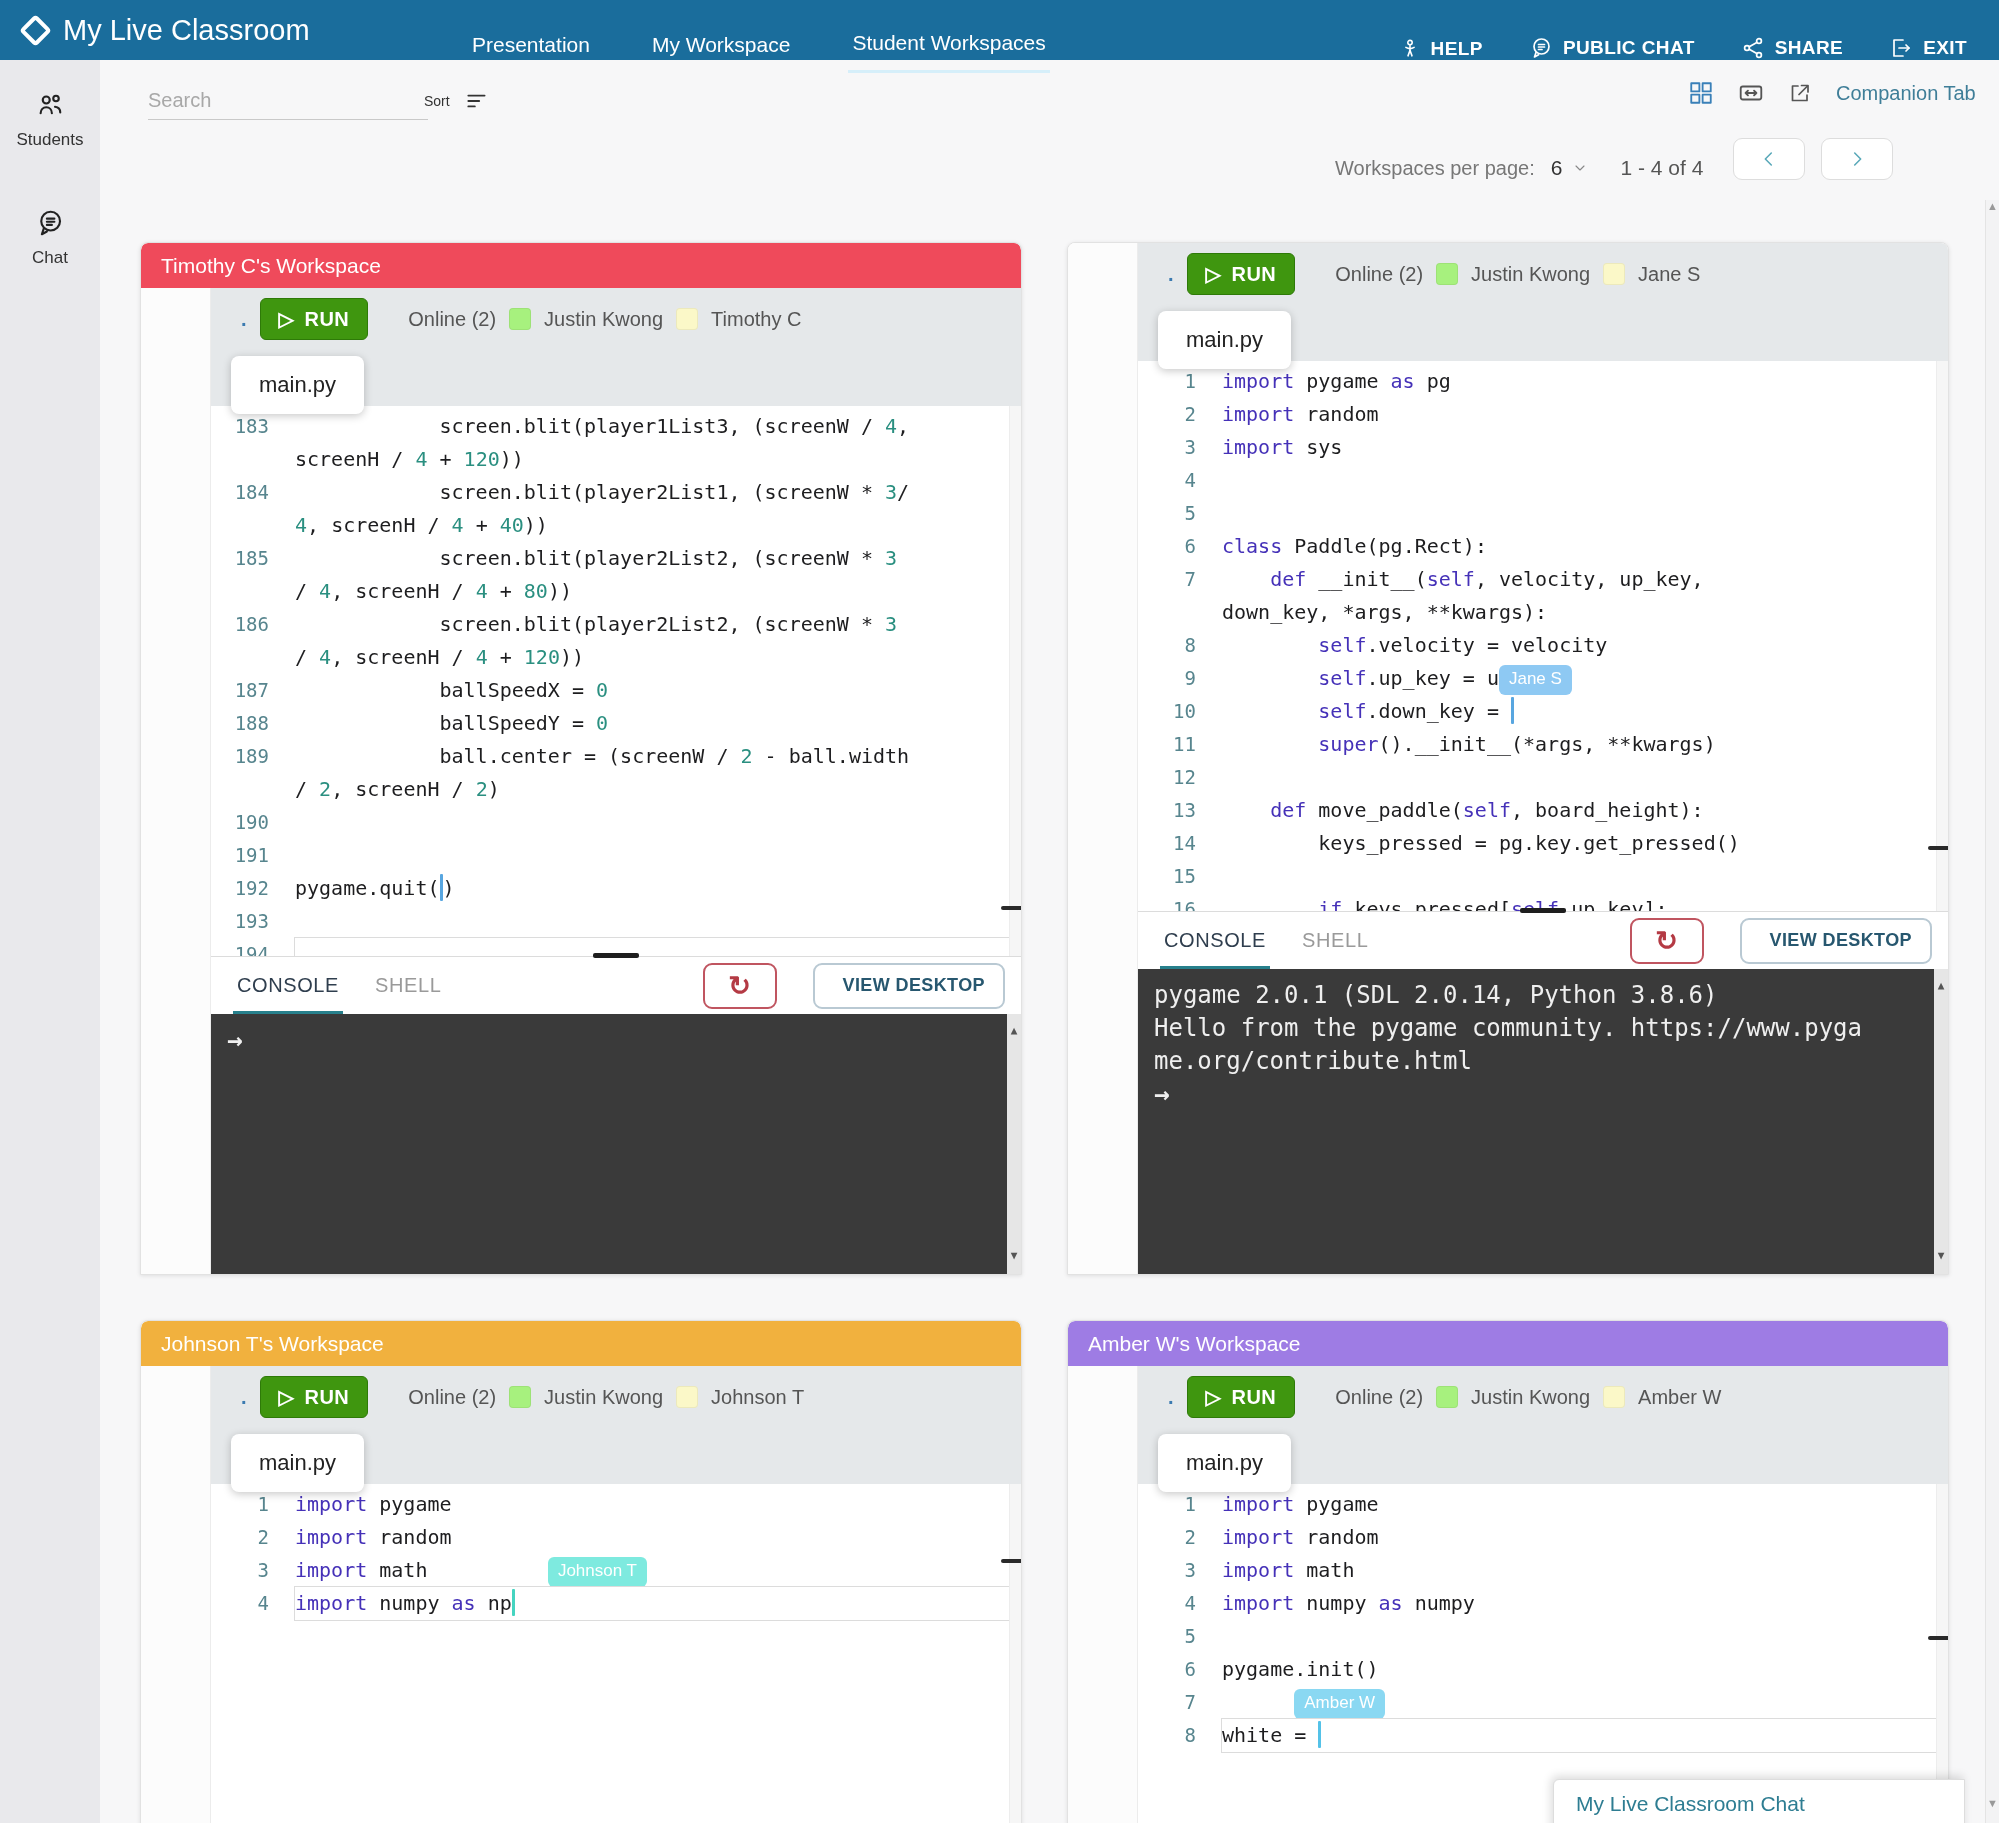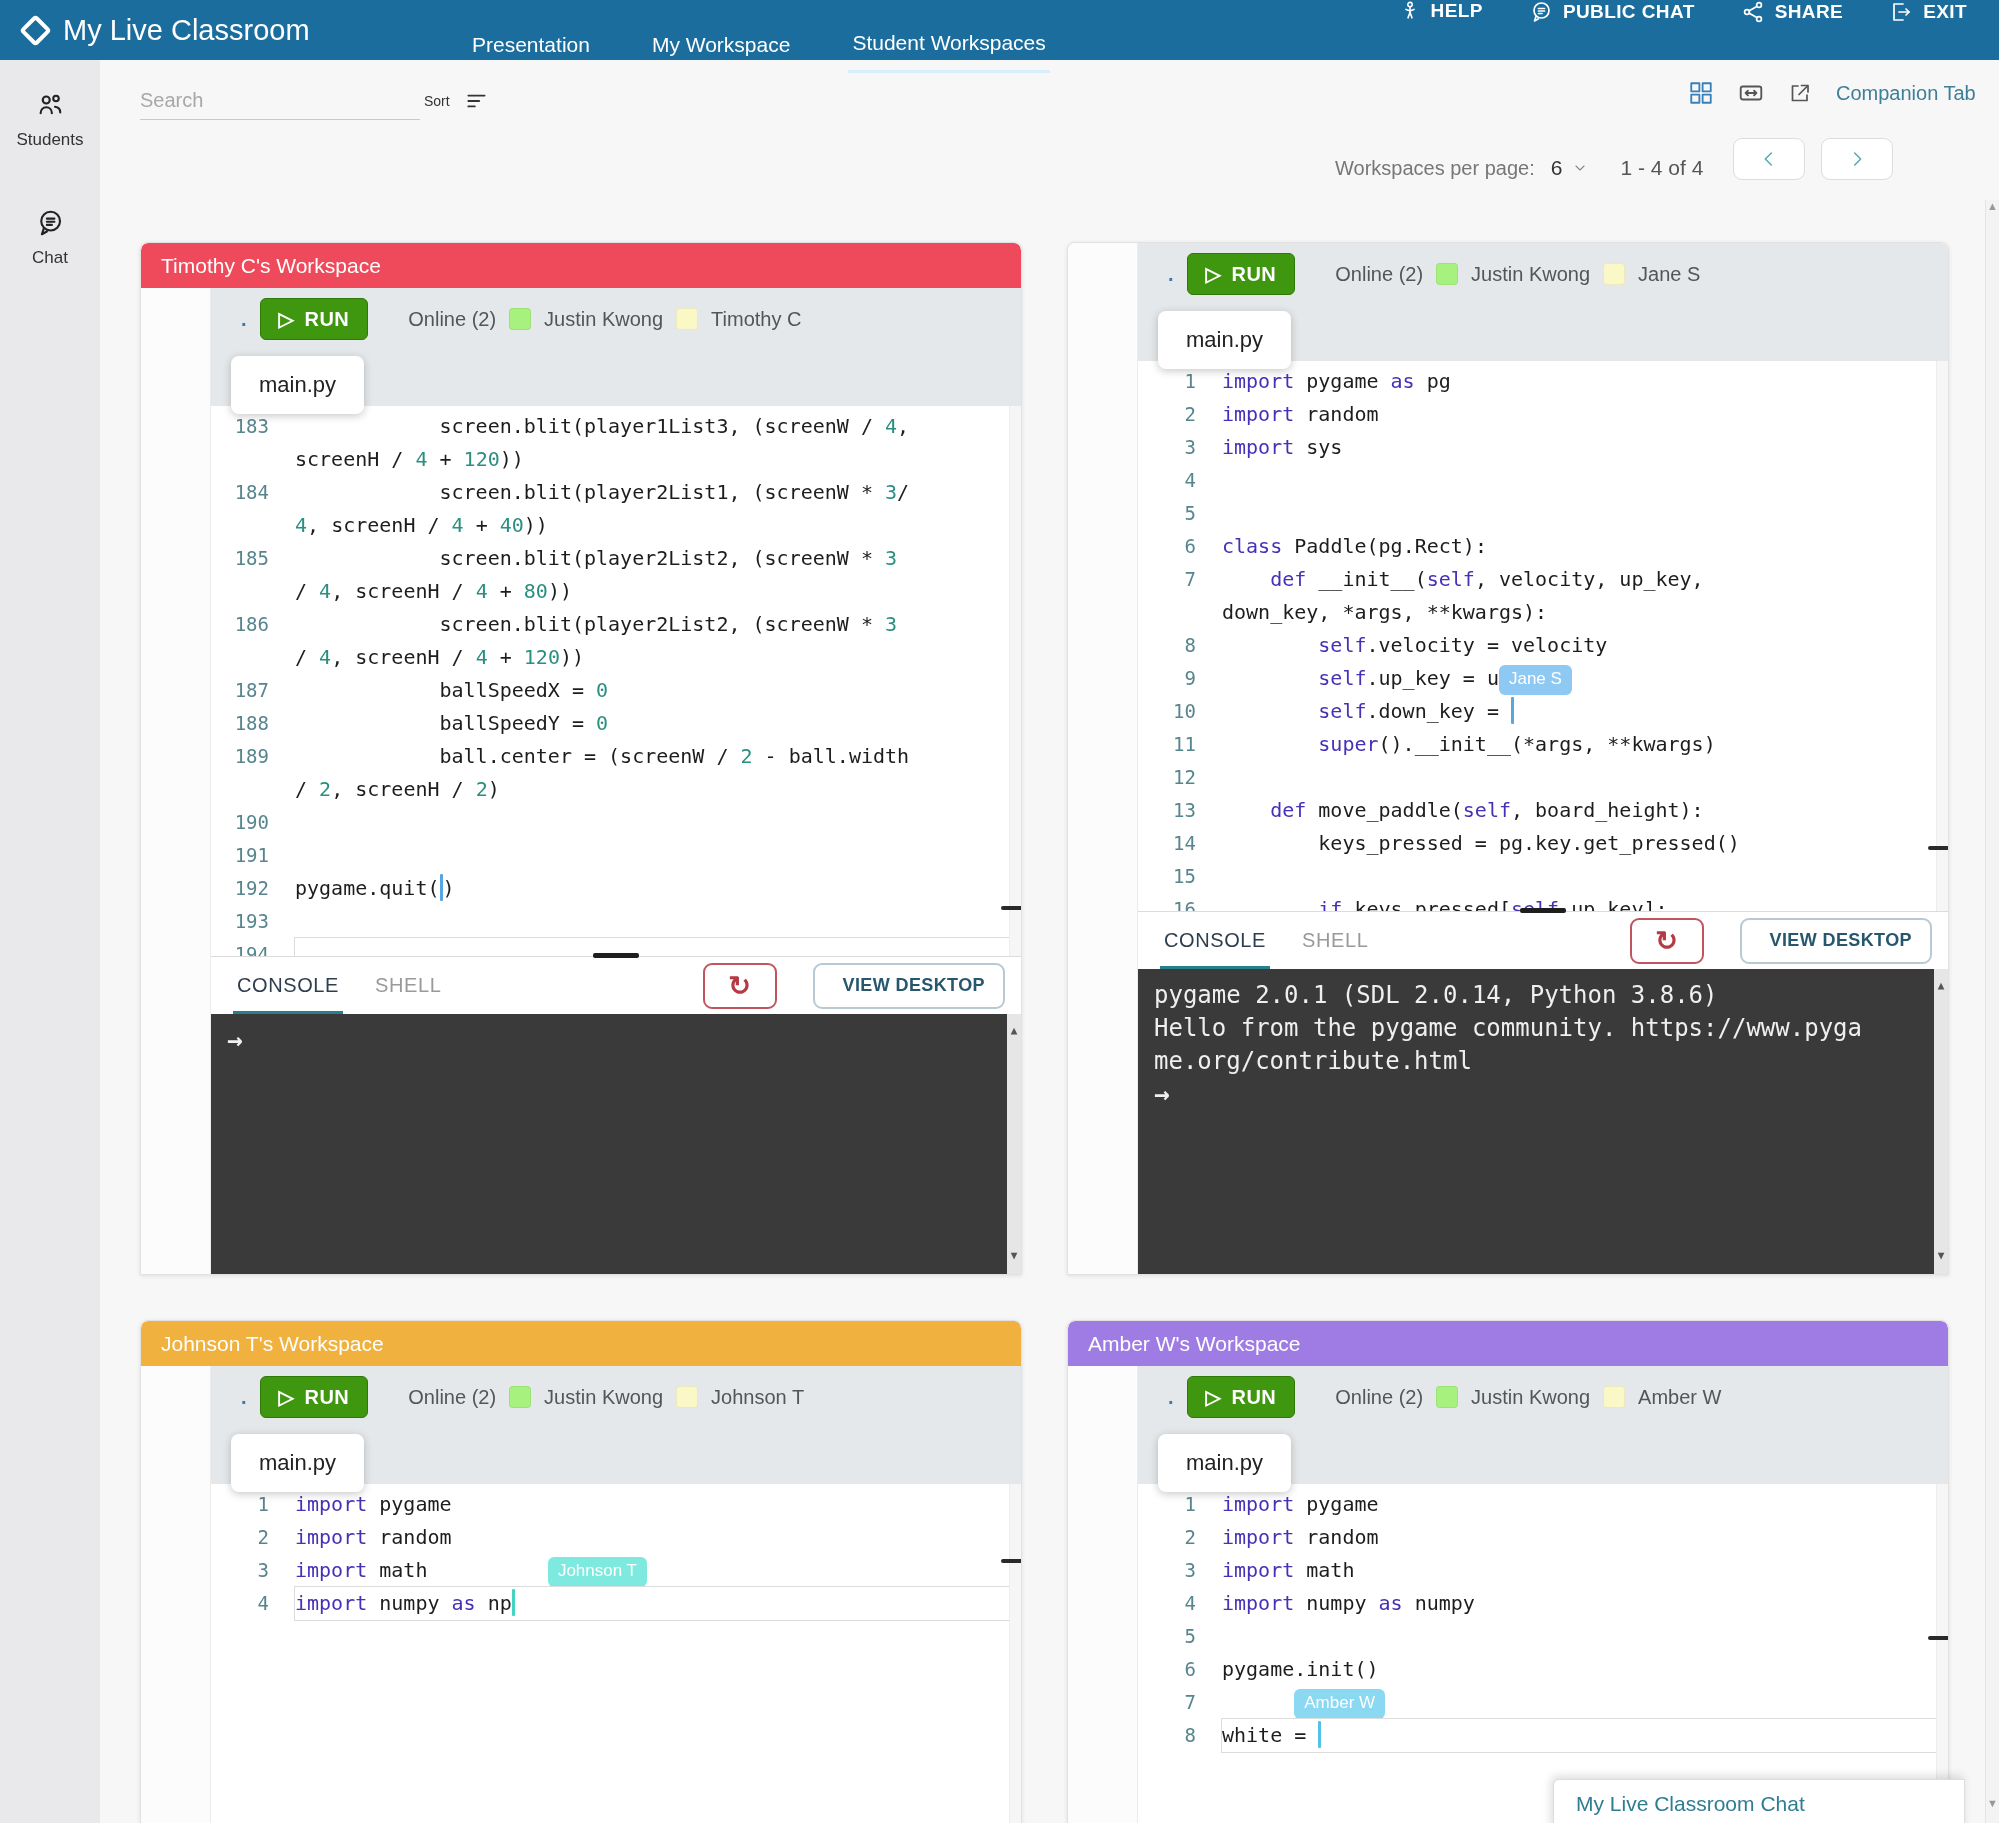--- a/index.html
+++ b/index.html
@@ -6,30 +6,30 @@
   html,body { width:1999px; height:1823px; overflow:hidden; }
   body { font-family:"Liberation Sans", sans-serif; background:#f7f7f8; position:relative; }
 
   
   .navbar { position:absolute; left:0; top:0; width:1999px; height:60px; background:#1a6d9c; color:#fff; z-index:20; }
   .brand { position:absolute; left:18px; top:0; height:60px; display:flex; align-items:center; gap:16px; font-size:29px; }
   .logo { width:23px; height:23px; border:4px solid #fff; transform:rotate(45deg); border-radius:4px; margin-left:6px; }
   .nav-tabs { position:absolute; left:468px; top:0; height:60px; display:flex; gap:54px; }
   .nav-tab { height:57px; display:flex; align-items:center; font-size:21px; cursor:pointer; padding:0 4px;margin-top:16px; }
   .nav-tab.active { border-bottom:3px solid #d6effa; }
-  .nav-actions { position:absolute; right:32px; top:0; height:60px; display:flex; gap:46px; align-items:flex-start; }
+  .nav-actions { position:absolute; right:32px; top:0; height:60px; display:flex; gap:46px; align-items:flex-end; }
   .nav-action { display:flex; align-items:center; gap:10px; font-size:19px; font-weight:bold; letter-spacing:.4px; cursor:pointer; }
 
   
   .side { position:absolute; left:0; top:60px; width:100px; height:1763px; background:#e9e9ec; padding-top:30px; }
   .side-item { width:100%; text-align:center; margin-bottom:58px; cursor:pointer; }
   .side-item .lbl { font-size:17px; color:#333; margin-top:6px; }
 
   
-  .search-input { position:absolute; left:140px; top:82px; width:280px; height:38px; border:none; border-bottom:1px solid #c9c9c9; background:transparent; font-size:20px; color:#333; outline:none; font-family:"Liberation Sans", sans-serif; }
+  .search-input { position:absolute; left:148px; top:82px; width:280px; height:38px; border:none; border-bottom:1px solid #c9c9c9; background:transparent; font-size:20px; color:#333; outline:none; font-family:"Liberation Sans", sans-serif; }
   .search-input::placeholder { color:#a8a8a8; }
   .sort { position:absolute; left:424px; top:88px; display:flex; align-items:center; gap:14px; font-size:14px; color:#333; cursor:pointer; }
   .view-icons { position:absolute; left:1688px; top:80px; display:flex; align-items:center; gap:24px; }
   .companion { font-size:20px; color:#3f7e98; cursor:pointer; }
   .pagerow { position:absolute; left:1335px; top:138px; display:flex; align-items:flex-end; gap:16px; }
   .pp-label { font-size:20px; color:#777; }
   .pp-value { font-size:21px; color:#333; display:flex; align-items:center; gap:10px; cursor:pointer; }
   .range { font-size:21px; color:#555; margin-left:16px; margin-right:14px; }
   .pager-btn { width:72px; height:42px; border:1px solid #ddd; border-radius:9px; background:#fff; display:flex; align-items:center; justify-content:center; cursor:pointer; }
 

